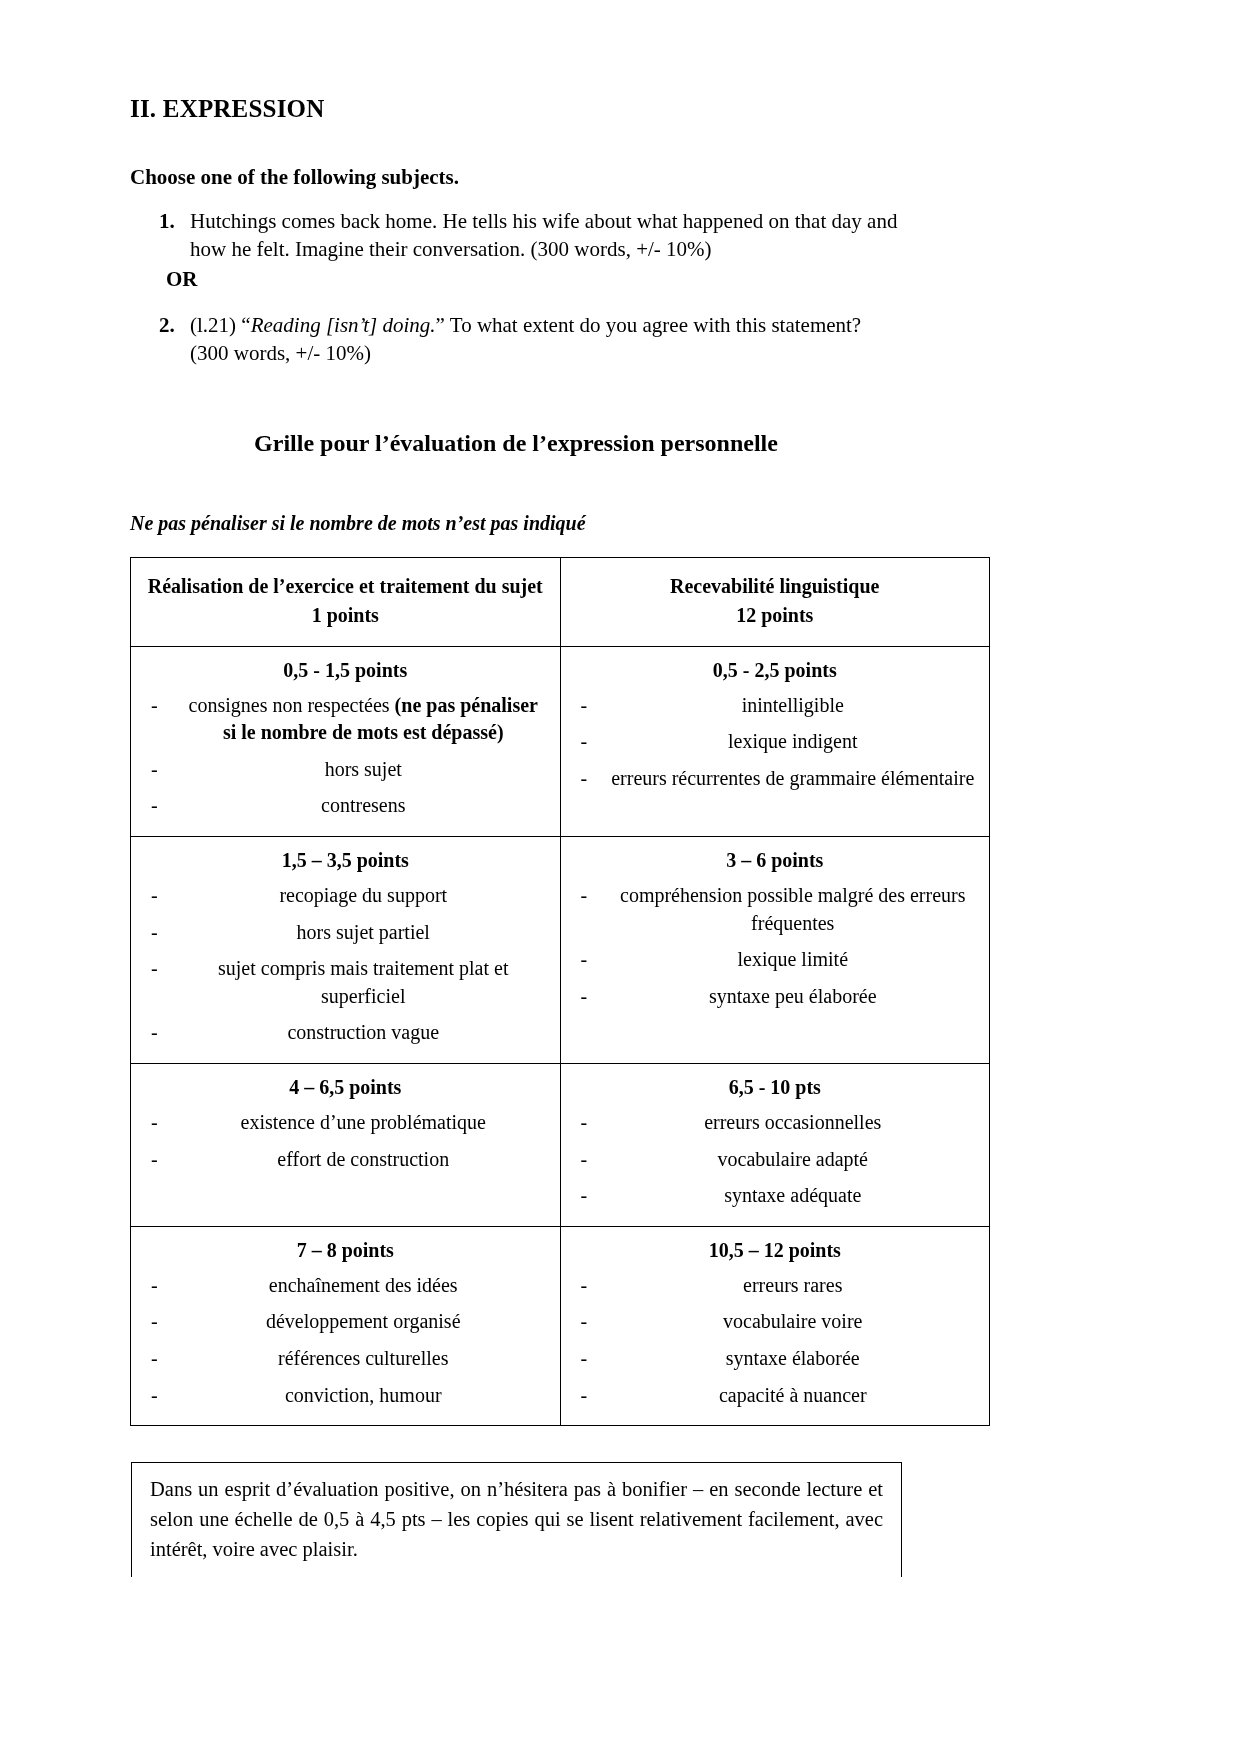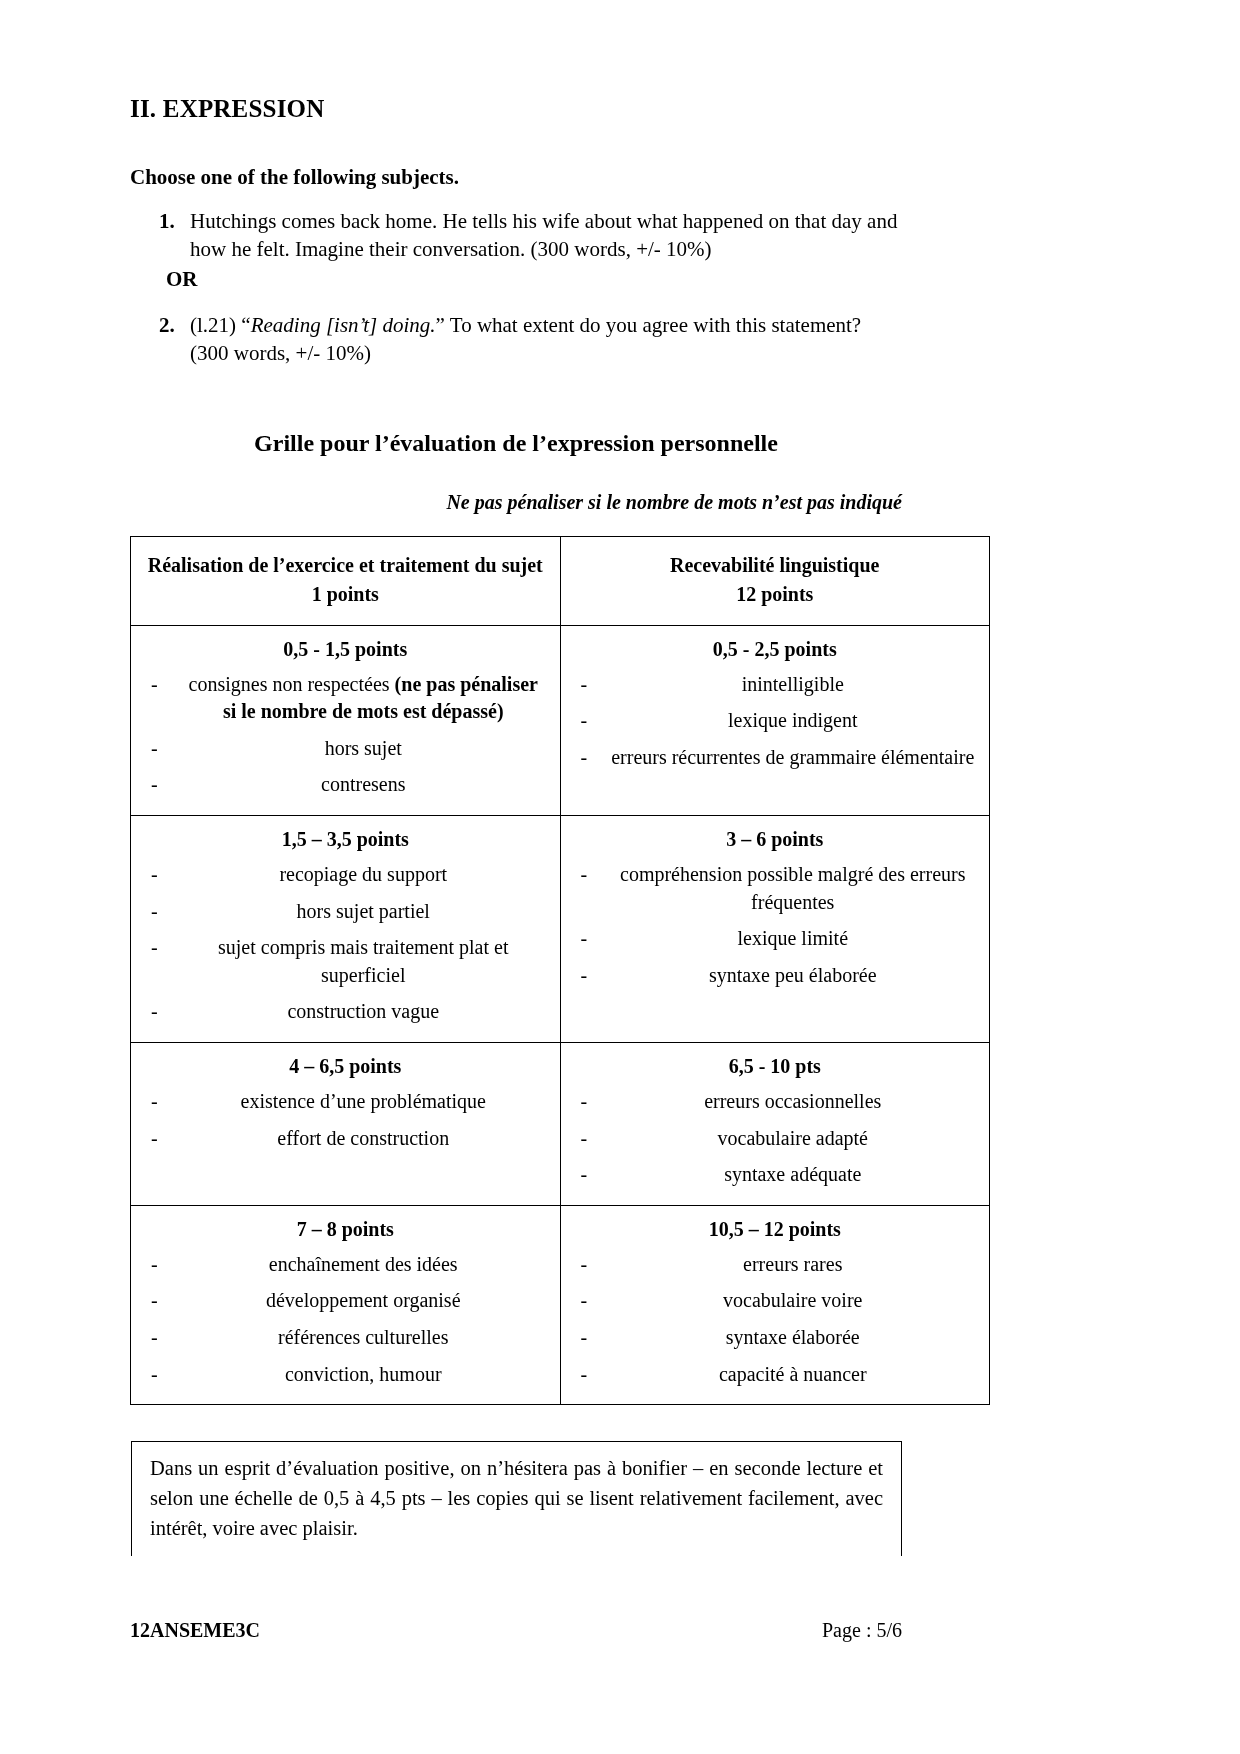--- a/index.html
+++ b/index.html
@@ -53,22 +53,21 @@
   .grid-title {
     text-align: center;
     font-size: 24px;
     font-weight: bold;
     margin: 62px 0 0 0;
   }
   .note {
     font-size: 20px;
     font-style: italic;
     font-weight: bold;
-    margin: 34px 0 0 0;
-    text-align: right;
+    margin: 55px 0 0 0;
   }
   table.grille {
     margin: 22px auto 0 auto;
     border-collapse: collapse;
     width: 860px;
     table-layout: fixed;
     padding-left: 12px;
   }
   table.grille td {
     border: 1px solid #000;
@@ -254,18 +253,14 @@
           </ul>
         </td>
       </tr>
     </tbody>
   </table>
 
   <div class="bottom-box">
     <p>Dans un esprit d’évaluation positive, on n’hésitera pas à bonifier – en seconde lecture et selon une échelle de 0,5 à 4,5 pts – les copies qui se lisent relativement facilement, avec intérêt, voire avec plaisir.</p>
   </div>
 
-  <div class="footer">
-    <span class="code">12ANSEME3C</span>
-    <span>Page : 5/6</span>
-  </div>
 
 </div>
 
 </body></html>

